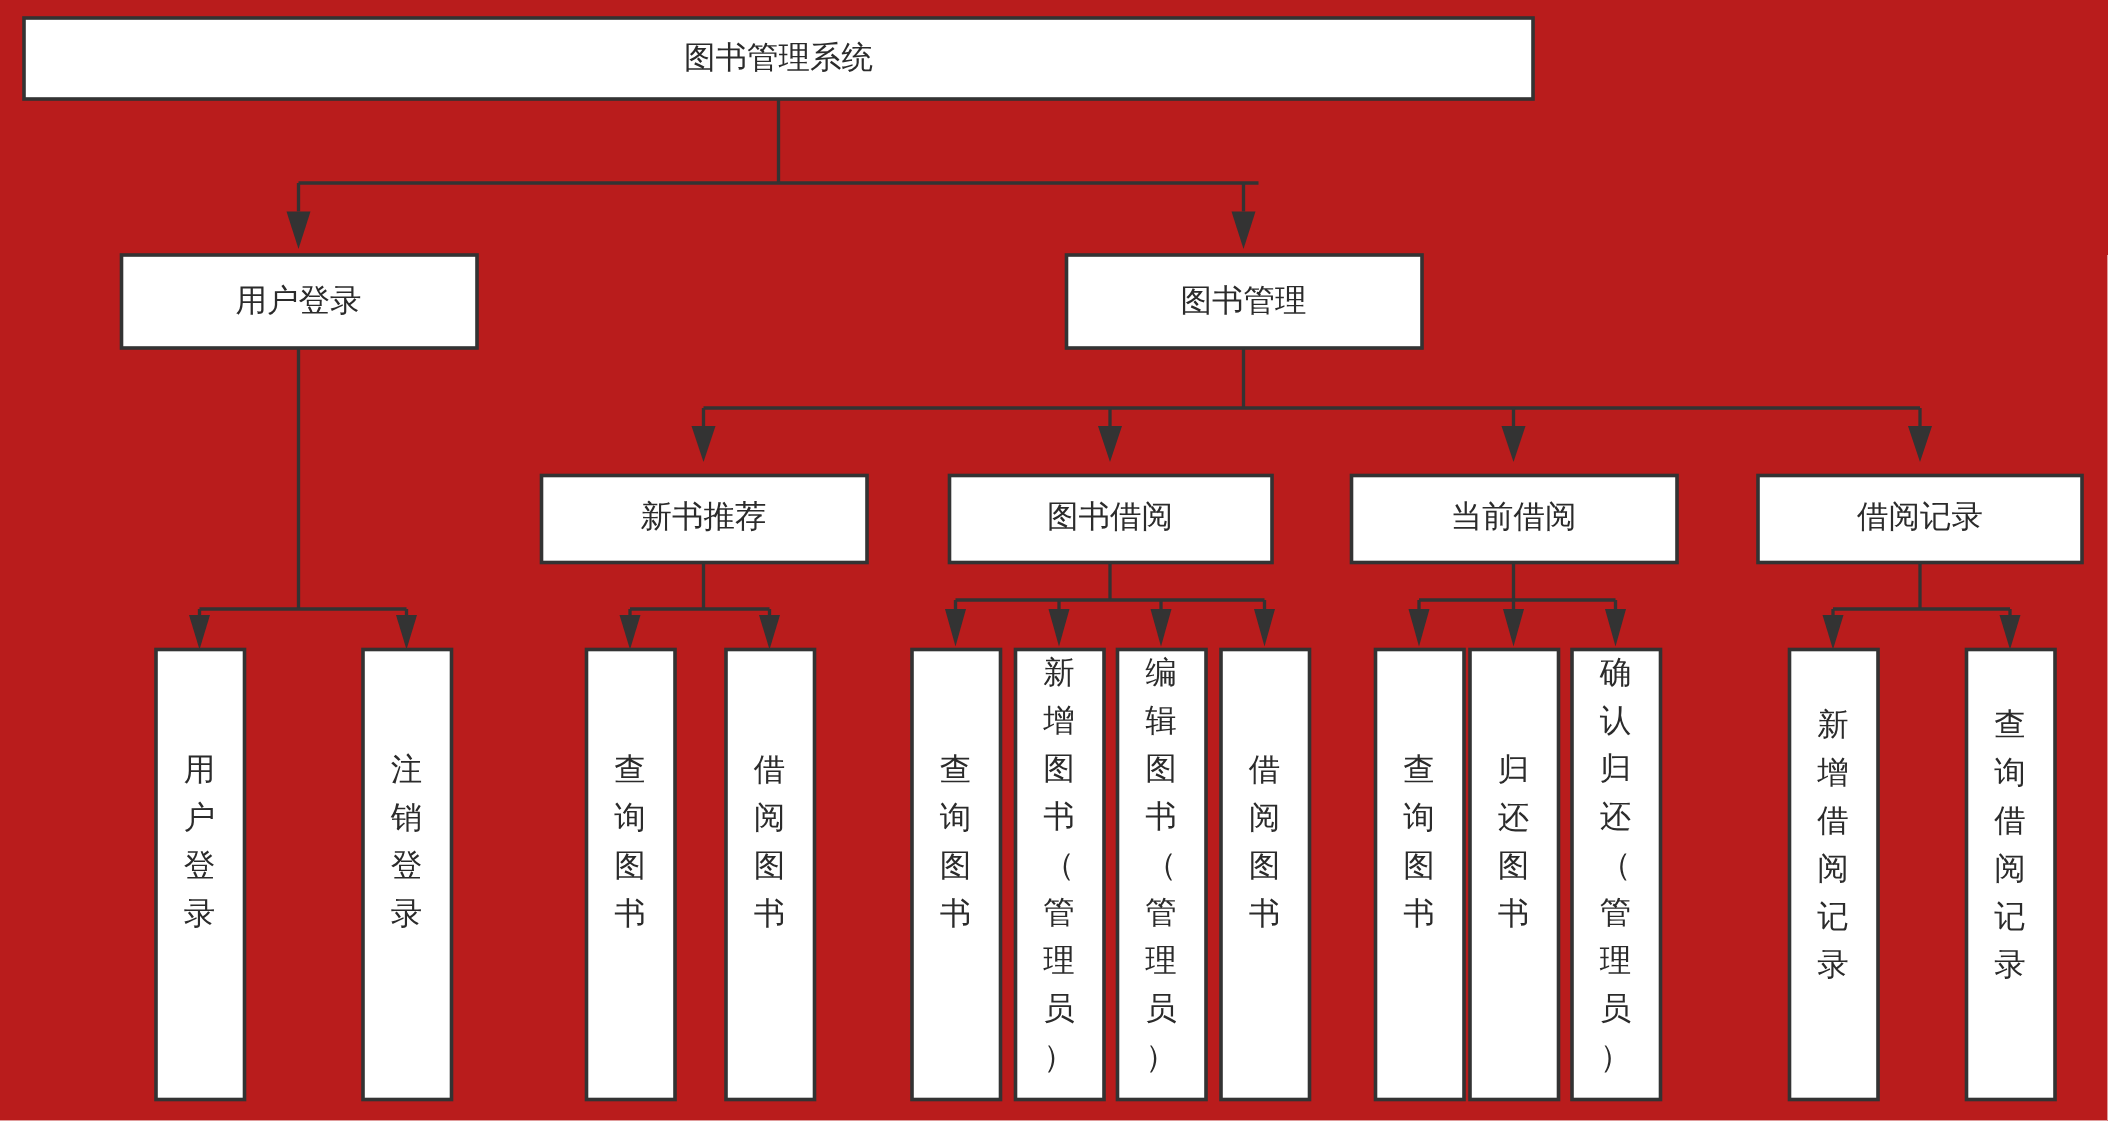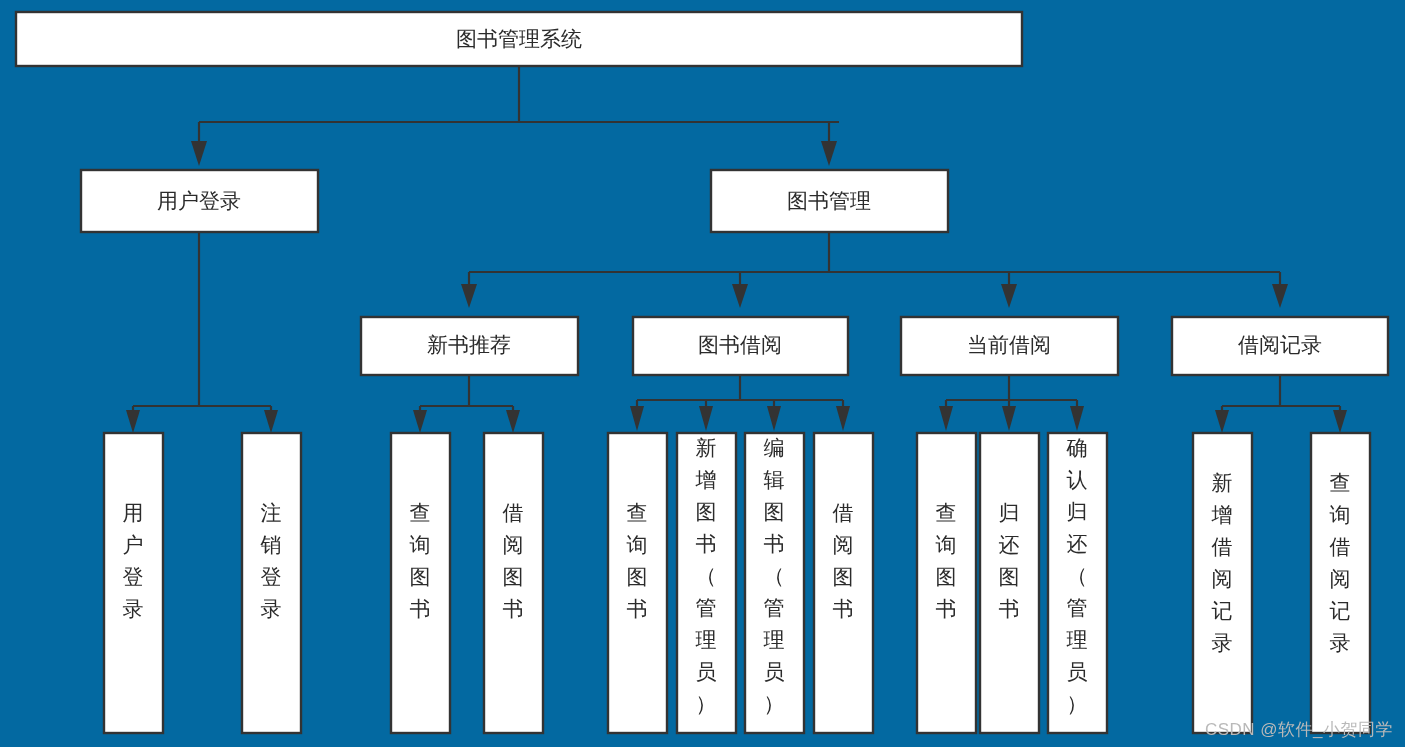--- a/index.html
+++ b/index.html
@@ -10,21 +10,21 @@
   body {
     width: 1405px;
     height: 747px;
     font-family: "Liberation Sans", "DejaVu Sans", sans-serif;
     overflow: hidden;
   }
   #diagram-root {
     position: relative;
     width: 1405px;
     height: 747px;
-    background: #0369a1;
+    background: #b91c1c;
   }
   svg#tree-svg {
     position: absolute;
     top: 0;
     left: 0;
     width: 1405px;
     height: 747px;
     display: block;
   }
   .node-box {
@@ -242,15 +242,14 @@
       <text class="node-label-v" x="1222" y="490"><tspan x="1222" y="490">新</tspan><tspan x="1222" y="522">增</tspan><tspan x="1222" y="554">借</tspan><tspan x="1222" y="586">阅</tspan><tspan x="1222" y="618">记</tspan><tspan x="1222" y="650">录</tspan></text>
     </g>
 
     <g>
       <rect class="node-box" x="1311" y="433" width="59" height="300"></rect>
       <text class="node-label-v" x="1340" y="490"><tspan x="1340" y="490">查</tspan><tspan x="1340" y="522">询</tspan><tspan x="1340" y="554">借</tspan><tspan x="1340" y="586">阅</tspan><tspan x="1340" y="618">记</tspan><tspan x="1340" y="650">录</tspan></text>
     </g>
 
   </svg>
 
-  <div class="watermark">CSDN @软件_小贺同学</div>
 
 </div>
 
 </body></html>

